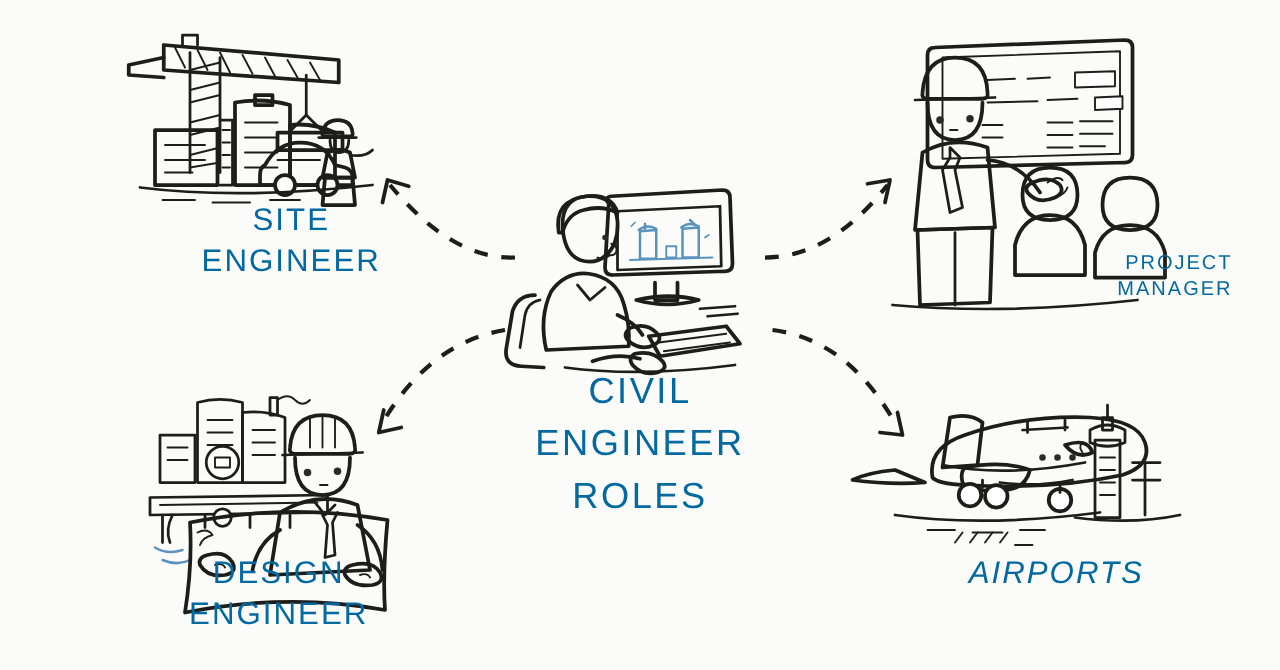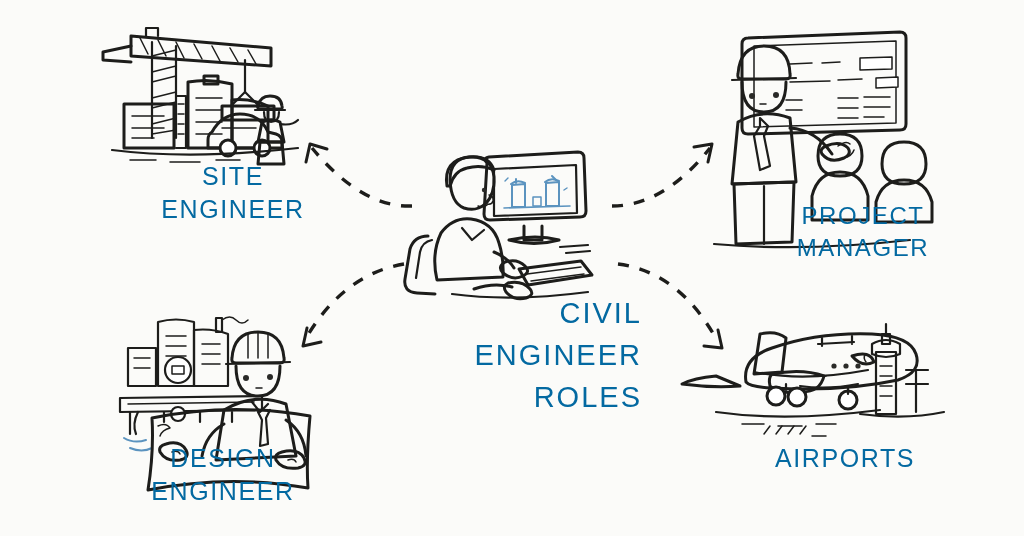--- a/index.html
+++ b/index.html
@@ -16,24 +16,24 @@
     color:#0369a1;
     font-family:"Liberation Sans",sans-serif;
     font-weight:400;
     letter-spacing:1.6px;
     text-align:center;
     line-height:1.32;
     white-space:pre-line;
     user-select:none;
   }
   #label-site{ left:88px;  top:160px; width:290px; font-size:25px; }
-  #label-pm{   left:718px; top:200px; width:290px; font-size:24px; }
+  #label-pm{   left:696px; top:200px; width:290px; font-size:16px;text-align:right; }
   #label-design{left:78px; top:442px; width:290px; font-size:25px; }
-  #label-air{  left:700px; top:442px; width:290px; font-size:25px; }
-  #label-center{left:382px;top:292px; width:260px; font-size:29px; line-height:1.45; letter-spacing:2px;text-align:right;}
+  #label-air{  left:700px; top:442px; width:290px; font-size:25px;font-style:italic; }
+  #label-center{left:382px;top:292px; width:260px; font-size:29px; line-height:1.45; letter-spacing:2px;}
 </style>
 </head>
 <body>
 
 <svg id="canvas" viewBox="0 0 1024 536">
   <defs>
     <style>
       .ink{fill:none;stroke:#1d1d1b;stroke-width:3;stroke-linecap:round;stroke-linejoin:round;}
       .ink2{fill:none;stroke:#1d1d1b;stroke-width:2.2;stroke-linecap:round;stroke-linejoin:round;}
       .ink1{fill:none;stroke:#1d1d1b;stroke-width:1.5;stroke-linecap:round;stroke-linejoin:round;}

